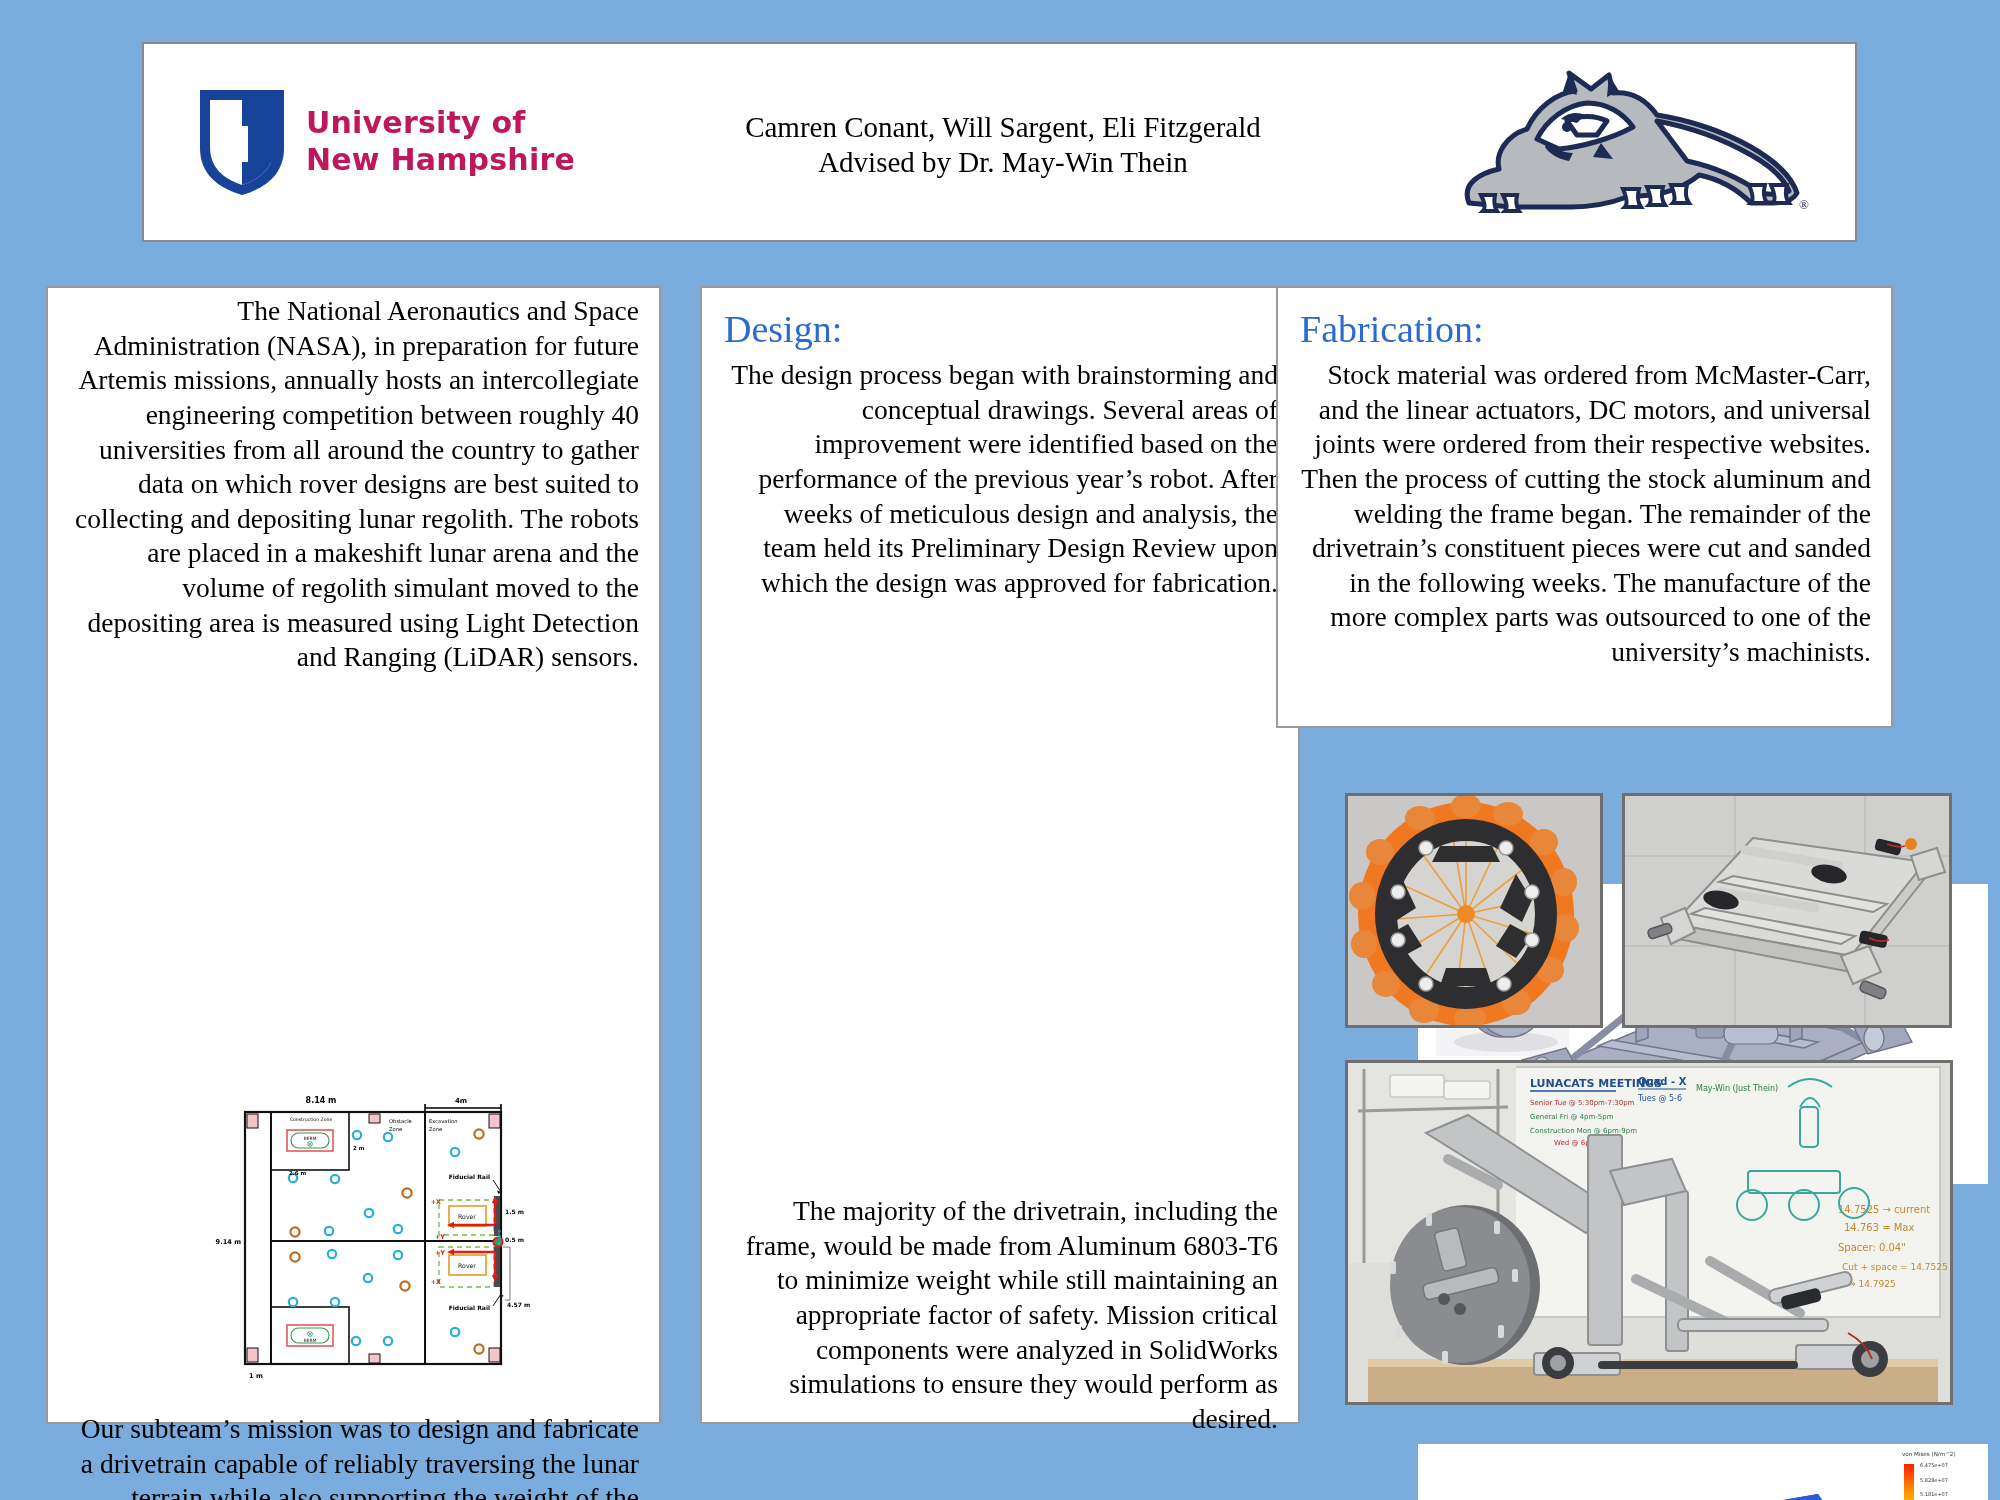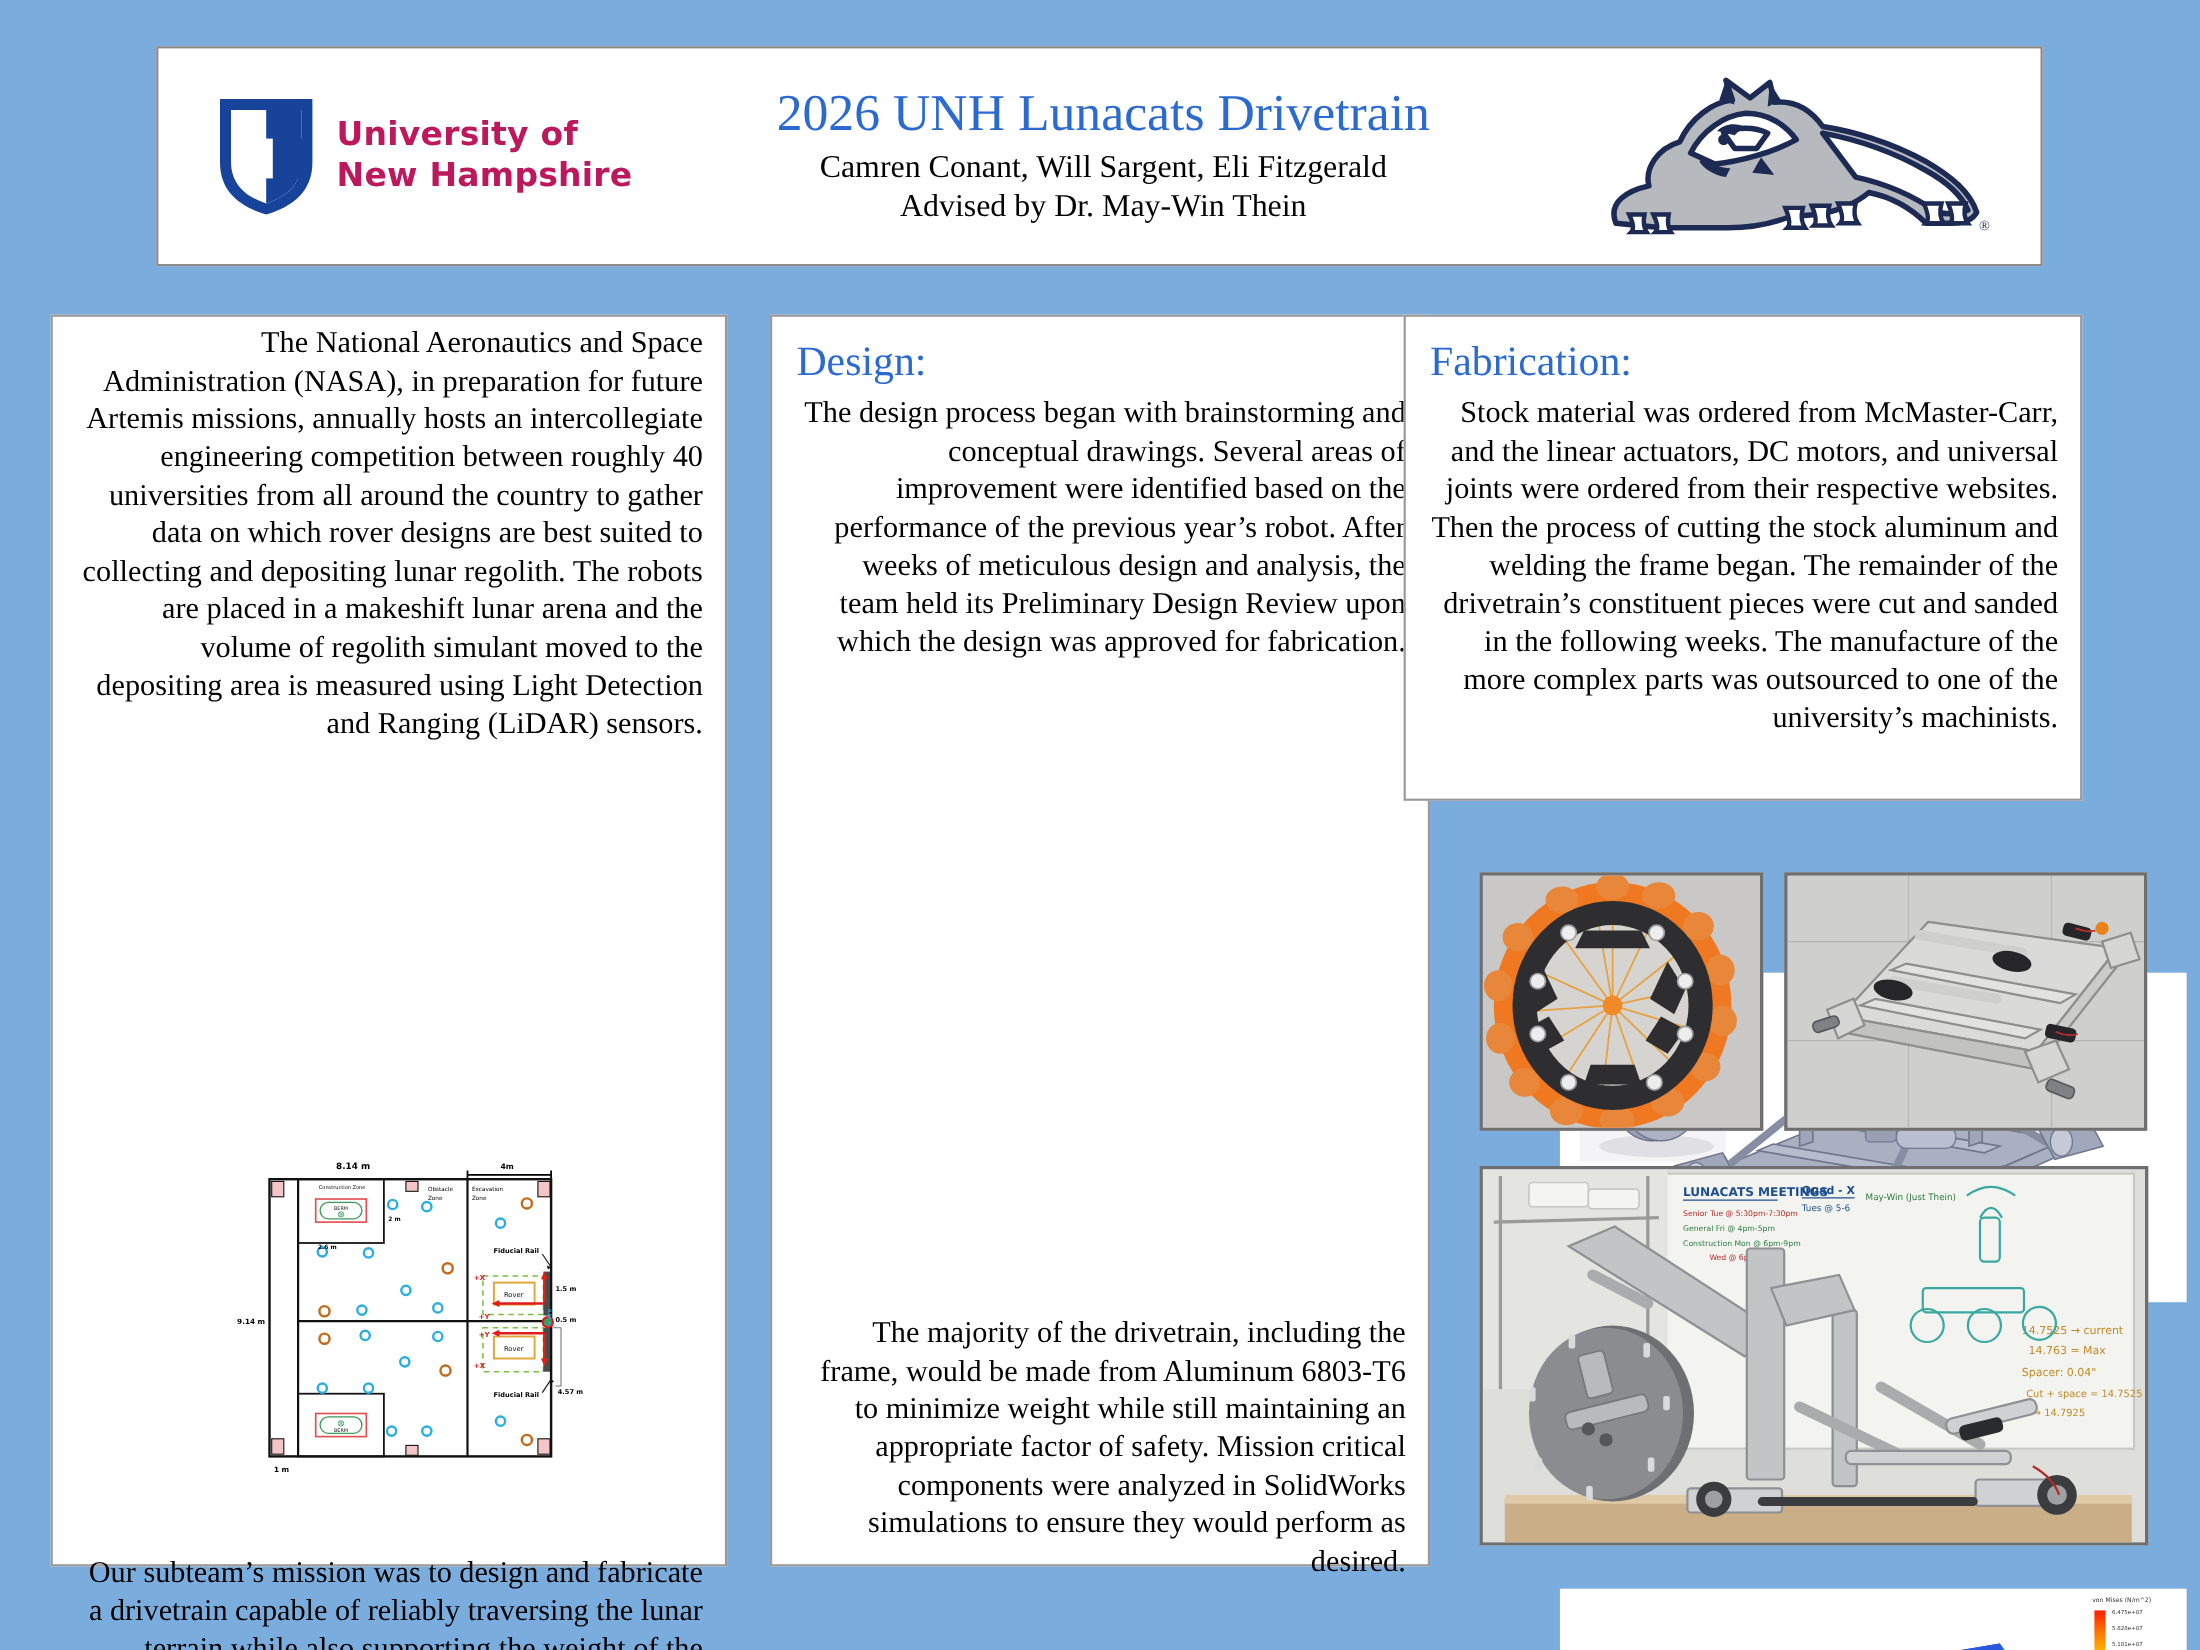--- a/index.html
+++ b/index.html
@@ -52,21 +52,21 @@
     color: #2b6ad0; font-size: 38px; line-height: 1;
     padding: 22px 0 4px 22px;
   }
   .body-text {
     font-size: 27.5px; line-height: 1.26; color: #000;
     padding: 6px 20px 0 22px; text-align: right;
   }
   .body-text.tight { padding-top: 2px; }
 
   
-  .arena-wrap { position: absolute; left: 165px; top: 764px; width: 320px; height: 290px; }
+  .arena-wrap { position: absolute; left: 165px; top: 804px; width: 320px; height: 290px; }
   svg.arena { width: 100%; height: 100%; display:block; }
 
   
   .cad-wrap { position: absolute; left: 716px; top: 596px; width: 570px; height: 300px; }
   .sim-wrap { position: absolute; left: 716px; top: 1156px; width: 570px; height: 255px; }
 
   
   .photo {
     position: absolute; border: 3px solid #6f6f6f; overflow: hidden; background:#d8d8d8;
   }
@@ -99,21 +99,20 @@
           </g>
         </svg>
       </div>
       <div class="unh-wordmark">
         <div>University of</div>
         <div>New Hampshire</div>
       </div>
     </div>
 
     <div class="title-block">
-      <div class="poster-title">2026 UNH Lunacats Drivetrain</div>
       <div class="authors">Camren Conant, Will Sargent, Eli Fitzgerald</div>
       <div class="advisor">Advised by Dr. May-Win Thein</div>
     </div>
 
     <div class="wildcat">
       <svg viewBox="0 0 360 170" width="360" height="170" aria-hidden="true">
         <g stroke="#1d2a54" stroke-width="5" stroke-linejoin="round">
           <path d="M18 146 C10 126 30 116 48 112 C44 96 56 78 76 72 C86 50 106 36 124 34
                    L118 16 L140 32 L158 18 L162 36 C182 34 196 44 206 58
                    C232 62 268 72 300 90 C324 104 340 118 346 136

